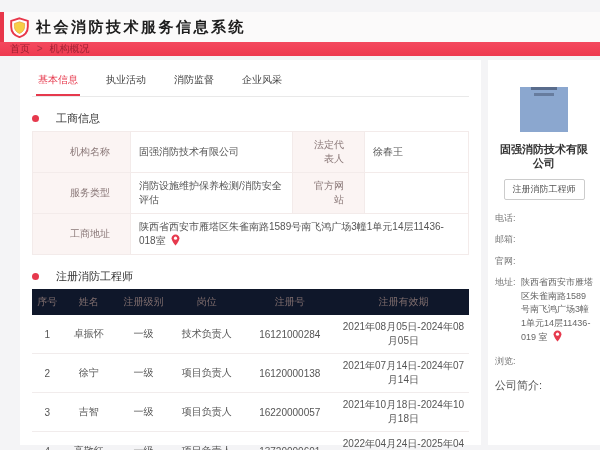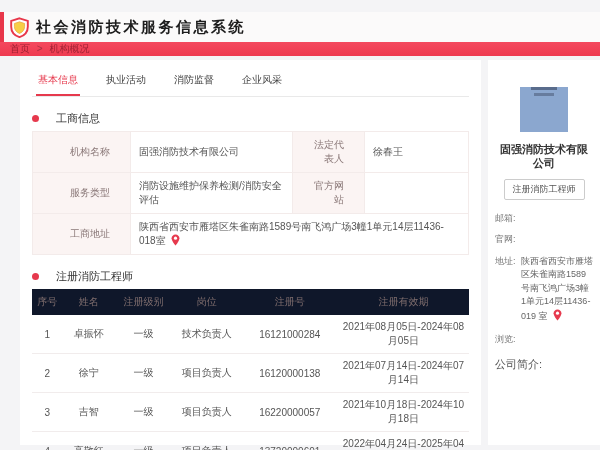--- a/index.html
+++ b/index.html
@@ -202,20 +202,24 @@
 
     <aside class="card sidebar">
       <div class="logo-ph">
         <div class="ph-line1"></div>
         <div class="ph-line2"></div>
       </div>
       <div class="company-name">固强消防技术有限公司</div>
       <button class="org-btn">注册消防工程师</button>
 
       <div class="field">
+        <span class="flabel">电话:</span>
+        <span class="fvalue"></span>
+      </div>
+      <div class="field">
         <span class="flabel">邮箱:</span>
         <span class="fvalue"></span>
       </div>
       <div class="field">
         <span class="flabel">官网:</span>
         <span class="fvalue"></span>
       </div>
       <div class="field">
         <span class="flabel">地址:</span>
         <span class="fvalue">

